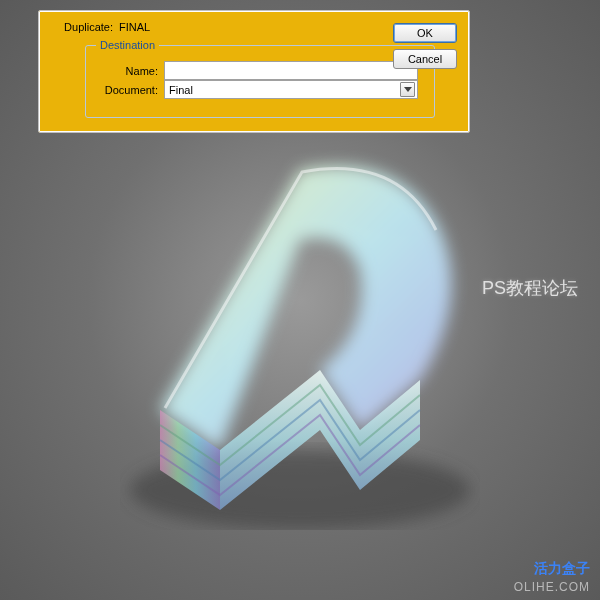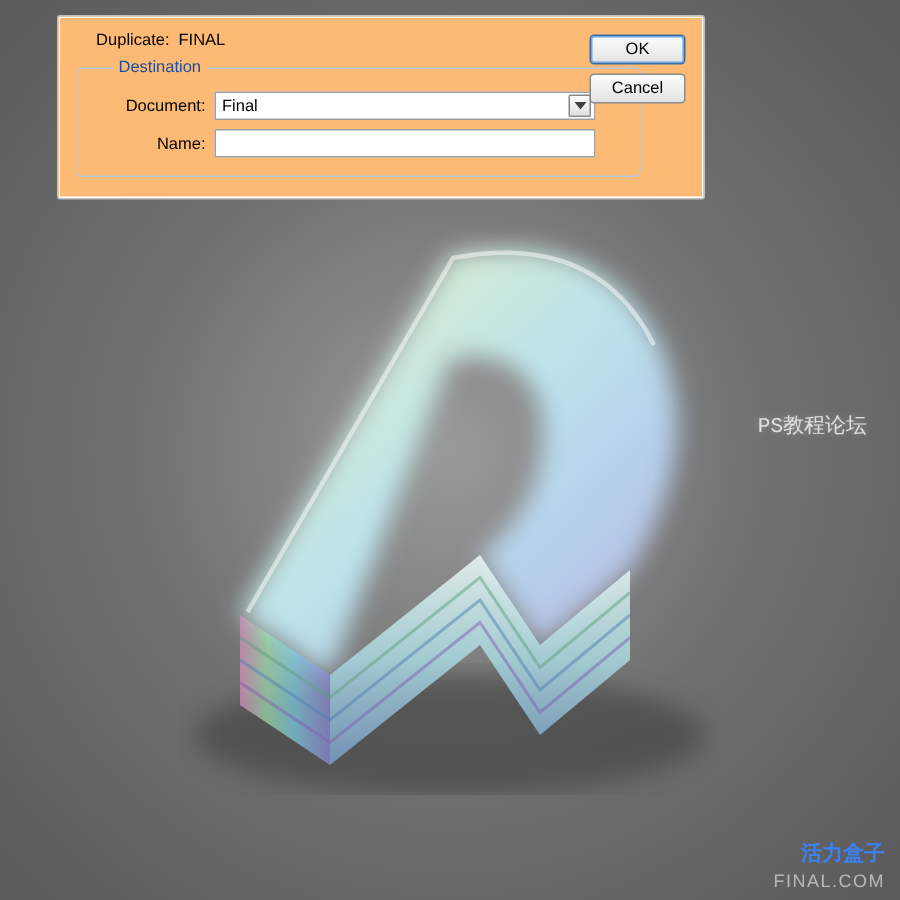--- a/index.html
+++ b/index.html
@@ -14,21 +14,21 @@
   .artwork {
     position: absolute;
     left: 120px; top: 150px;
     width: 360px; height: 380px;
     pointer-events: none;
   }
   .dialog {
     position: absolute;
     left: 38px; top: 10px;
     width: 432px;
-    background: #fdba74;
+    background: #eab308;
     border: 1px solid #c0c0c0;
     border-radius: 2px;
     padding: 10px 12px 14px;
     box-shadow: 0 0 0 1px #fff inset;
   }
   .row { display: flex; align-items: center; margin-bottom: 6px; }
   .lbl { width: 68px; text-align: right; padding-right: 6px; color: #000; }
   .val { color: #000; }
   .iwrap { flex: 0 0 260px; }
   input[type=text], .select {
@@ -47,23 +47,24 @@
     width: 15px; height: 15px;
     border: 1px solid #888;
     border-radius: 1px;
     background: linear-gradient(#fdfdfd,#e0e0e0);
     display: flex; align-items: center; justify-content: center;
   }
   .select .chev svg { width: 8px; height: 6px; }
   fieldset.dest {
     border: 1px solid #b8c8dc;
     border-radius: 3px;
-    padding: 10px 23px 12px;
+    padding: 10px 10px 12px;
     margin-top: 4px;
     width: 346px;
+    margin-left: 34px;
   }
   fieldset.dest legend {
     color: #1a4ea0;
     padding: 0 4px;
     font-size: 11px;
   }
   fieldset .row .iwrap, fieldset .row input[type=text], fieldset .row .select { width: 254px; }
   .btncol {
     position: absolute;
     right: 12px; top: 12px;
@@ -81,24 +82,24 @@
   }
   .btn.default {
     border: 1px solid #3b6ea5;
     box-shadow: 0 0 0 1px #6fa3e0 inset;
   }
   .wm1 {
     position: absolute;
     right: 22px; top: 275px;
     text-align: right;
     color: #e0e0e0;
-    font-size: 14px;
+    font-size: 18px;
     line-height: 1.5;
     text-shadow: 0 0 4px rgba(255,255,255,0.3);
-    font-family: Liberation Mono, monospace;
+    font-family: Liberation Sans, sans-serif;
   }
   .wm2 {
     position: absolute;
     right: 10px; bottom: 22px;
     color: #3b82f6;
     font-size: 14px;
     font-weight: bold;
     font-family: "SimHei", sans-serif;
   }
   .wm3 {
@@ -147,41 +148,41 @@
   <path d="M 45 258 L 182 22 Q 278 4 316 80" stroke="#ffffff" stroke-width="3" fill="none" opacity="0.5"></path>
 </svg>
 
 <div class="dialog">
   <div class="row">
     <div class="lbl">Duplicate:</div>
     <div class="val">FINAL</div>
   </div>
   <fieldset class="dest">
     <legend>Destination</legend>
+    <div class="row" style="margin-bottom:0">
+      <div class="lbl">Name:</div>
+      <div class="iwrap"><input type="text" value="" style=""></div>
+    </div>
     <div class="row">
       <div class="lbl">Document:</div>
       <div class="iwrap">
         <div class="select">
           <span>Final</span>
           <span class="chev">
             <svg viewBox="0 0 8 6">
                 <path d="M0 0 L8 0 L4 5 Z" fill="#404040"></path>
               </svg>
           </span>
         </div>
       </div>
     </div>
-    <div class="row" style="margin-bottom:0">
-      <div class="lbl">Name:</div>
-      <div class="iwrap"><input type="text" value="" style=""></div>
-    </div>
   </fieldset>
   <div class="btncol">
     <button class="btn default">OK</button>
     <button class="btn">Cancel</button>
   </div>
 </div>
 
 <div class="wm1">
   <div>PS教程论坛</div>
 </div>
 <div class="wm2">活力盒子</div>
-<div class="wm3">FINAL.COM</div>
+<div class="wm3">OLIHE.COM</div>
 
 </body></html>

